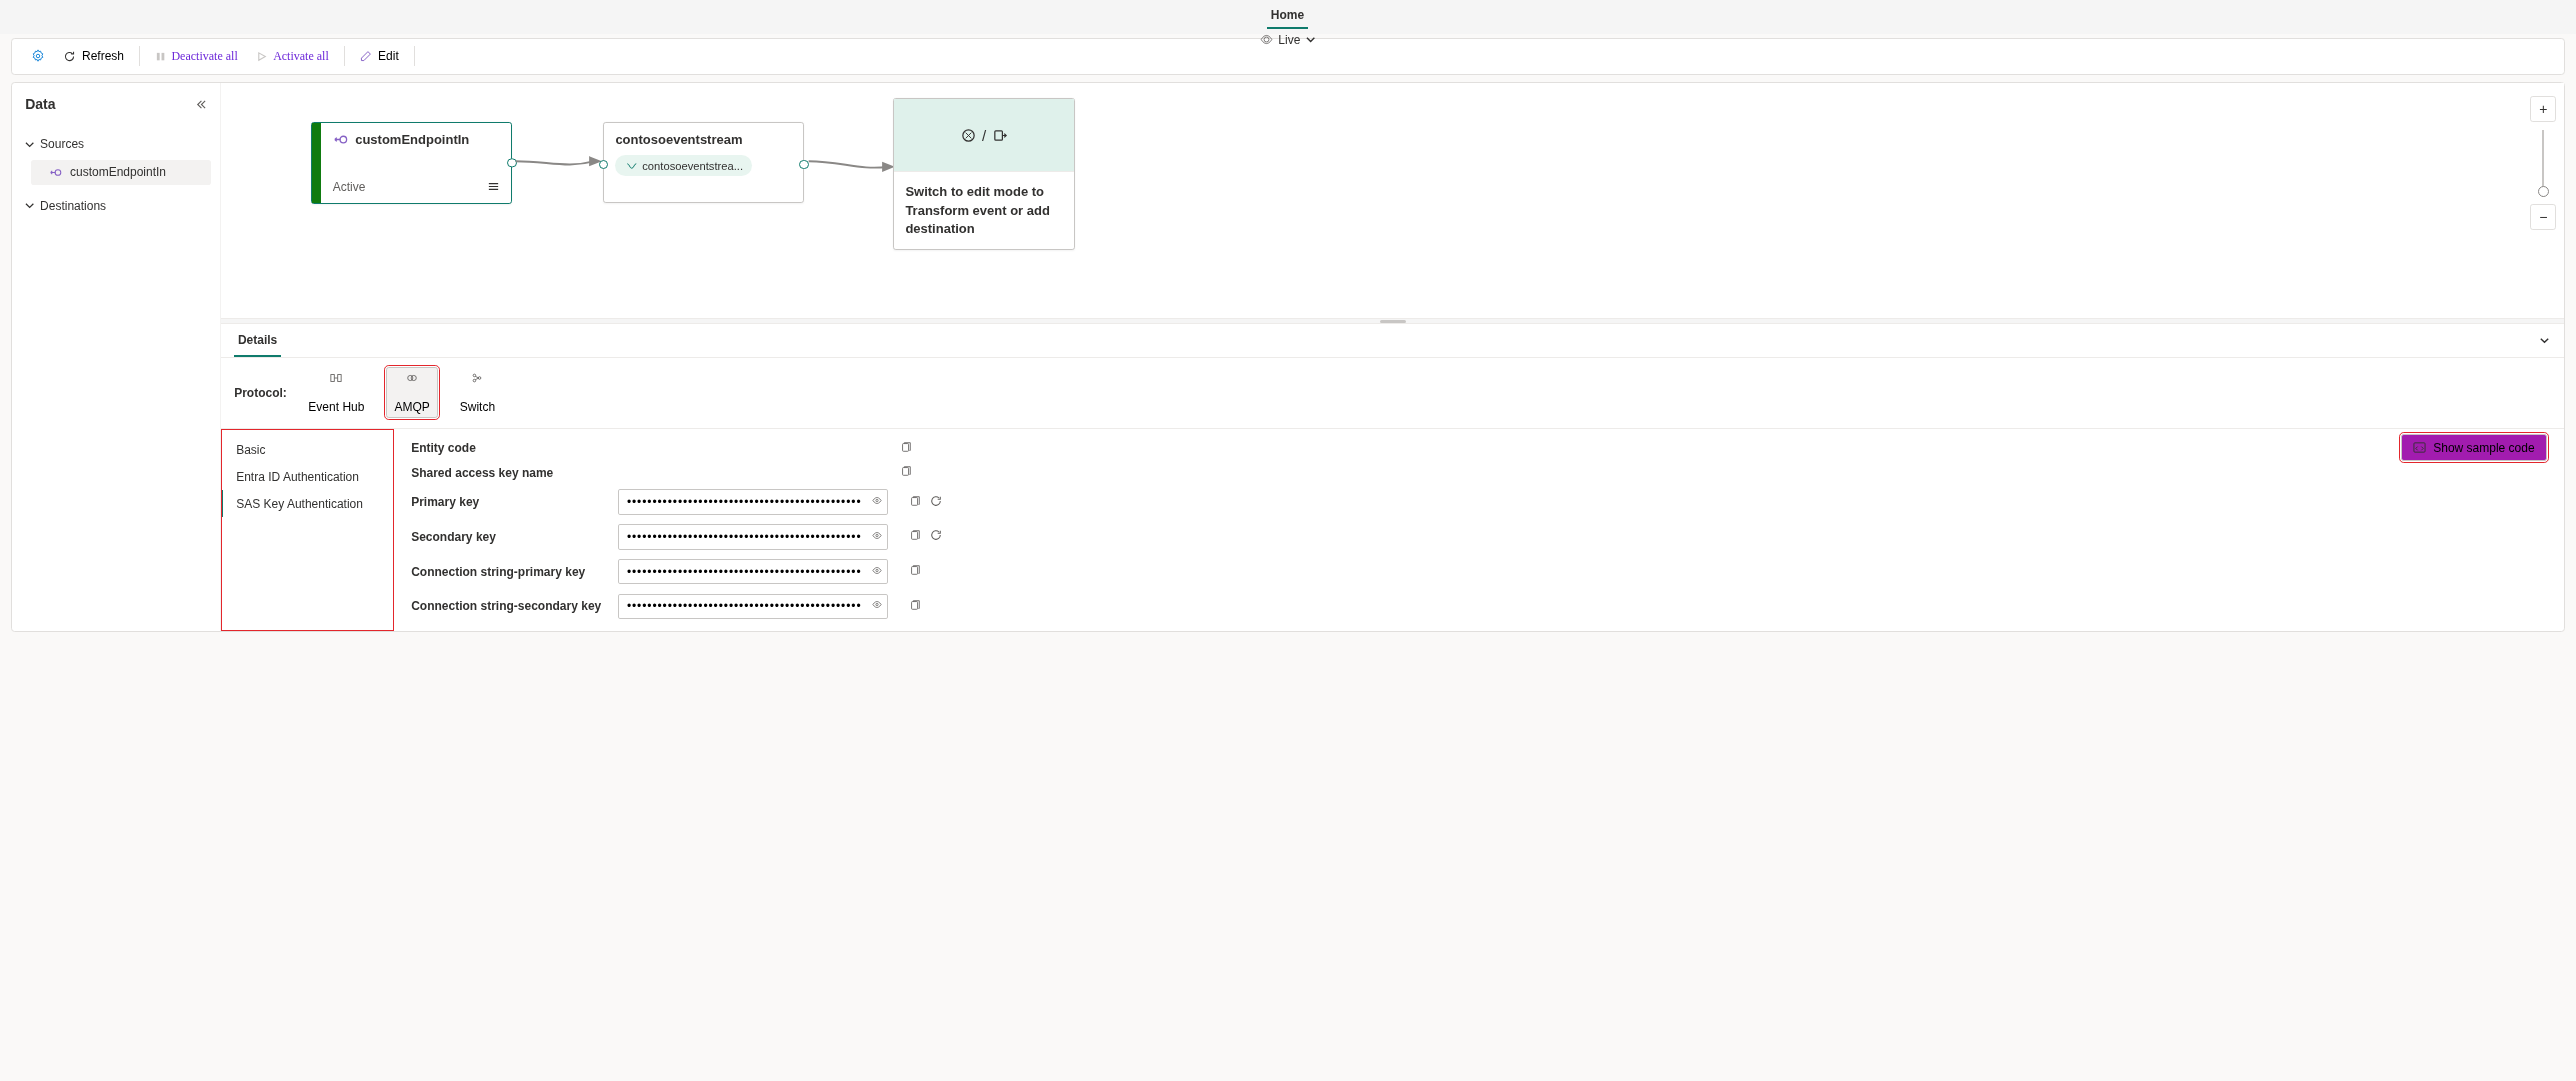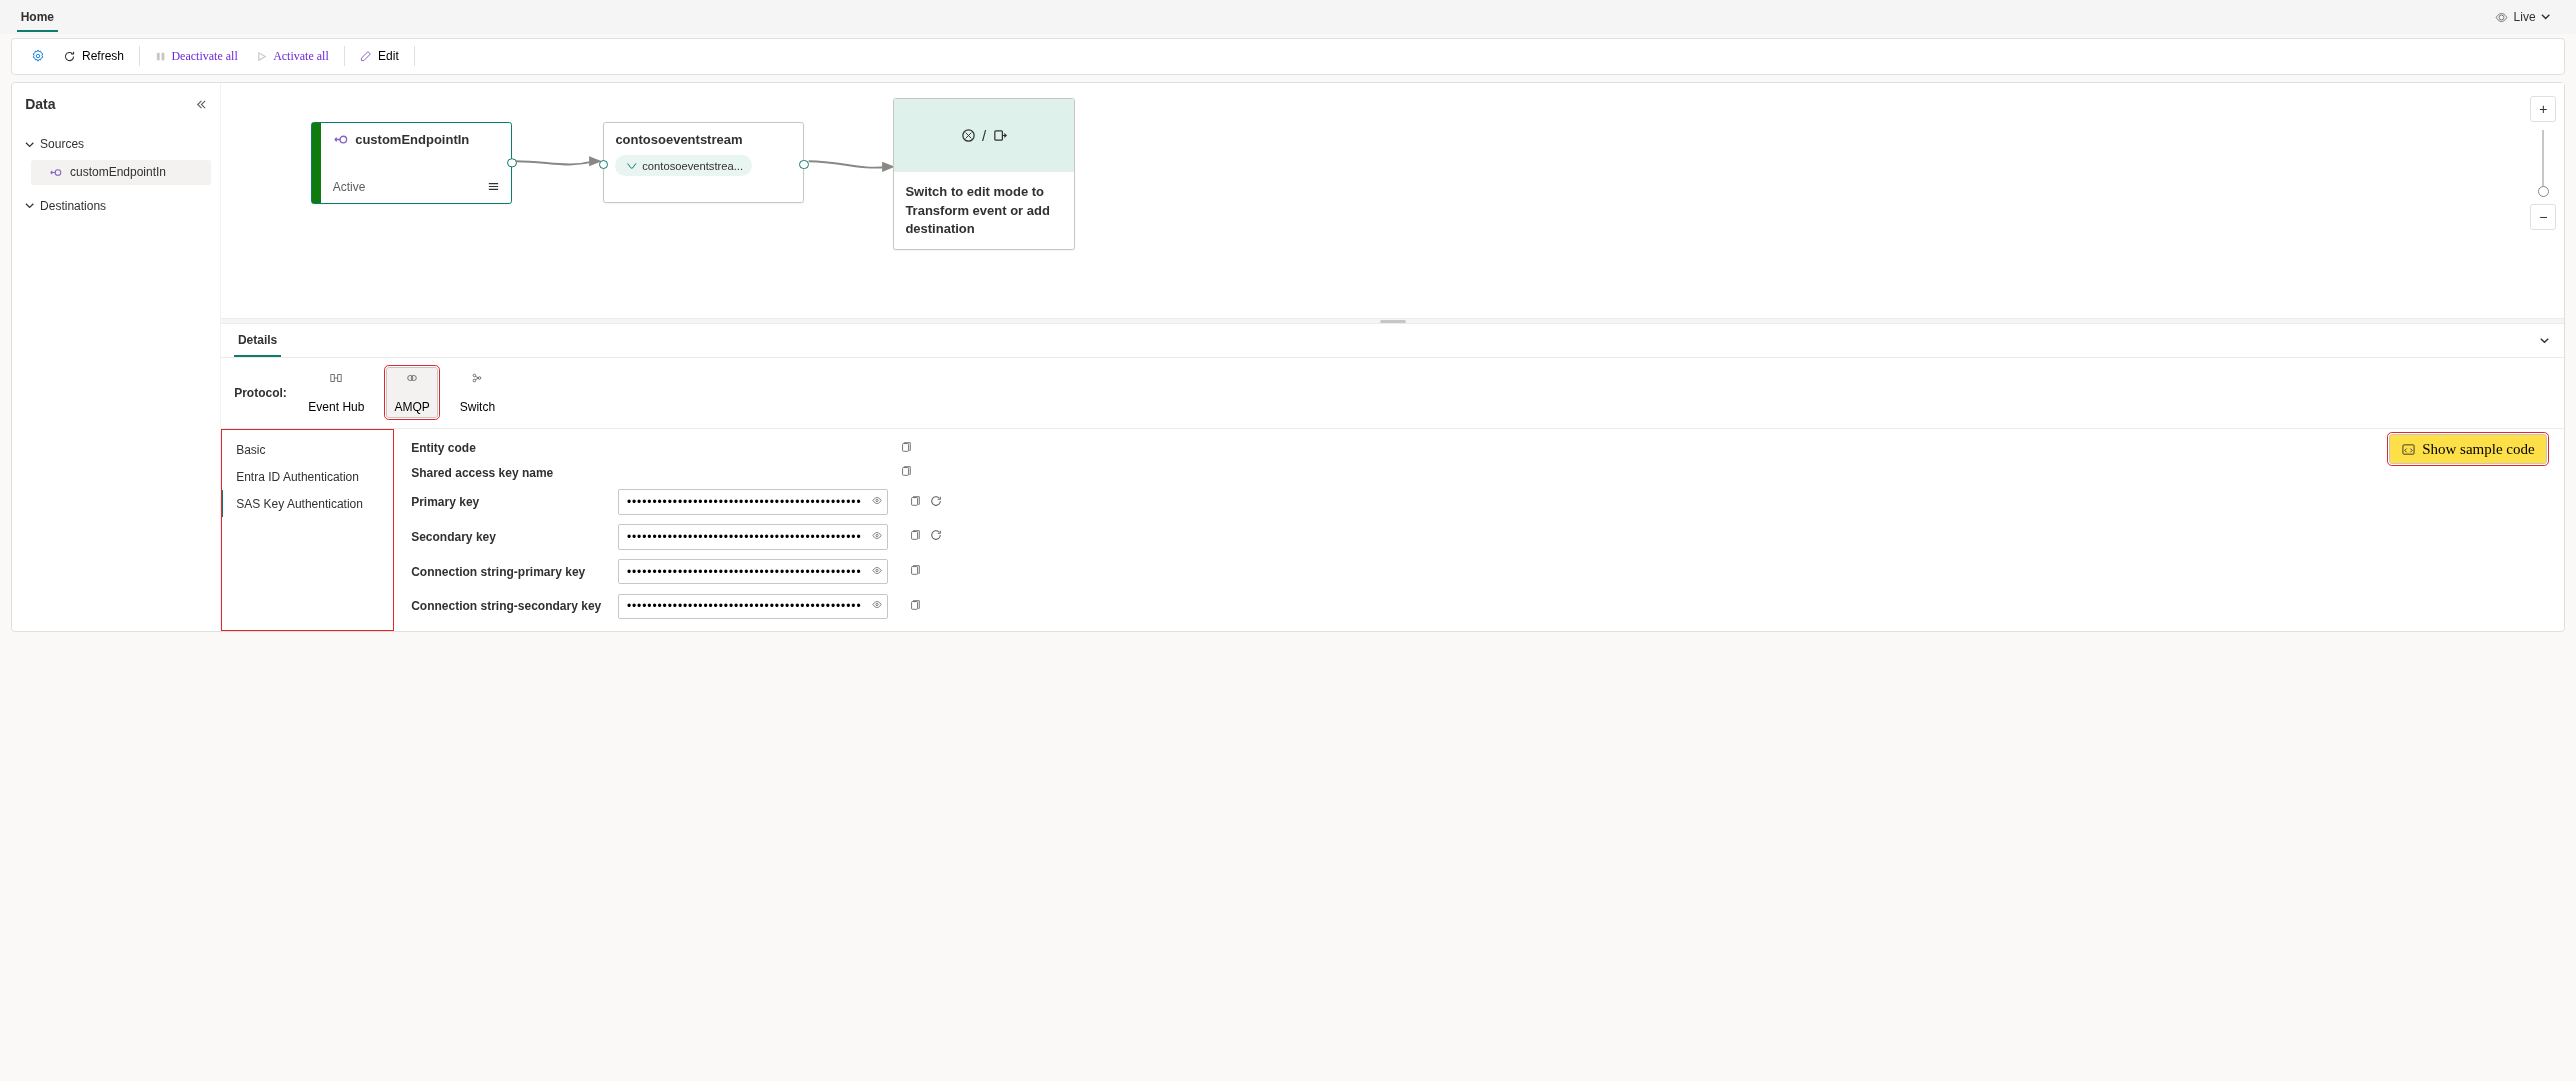--- a/index.html
+++ b/index.html
@@ -1,19 +1,19 @@
 <!DOCTYPE html>
 <html style="font-size:15px"><head>
 <meta charset="utf-8">
 <style>
   * { box-sizing: border-box; margin: 0; padding: 0; }
   body { font-family: "Segoe UI", -apple-system, sans-serif; font-size: 12px; color: #323130; background: #faf9f8; }
   
   
-  .tabbar { display: flex; align-items: center; justify-content: space-between; padding: 0 18px 0 17px; height: 34px; background: #f5f5f5; }
+  .tabbar { display: flex; align-items: center; justify-content: space-between; padding: 0 18px 0 17px; height: 34px; background: #f5f5f5; flex-direction: column; }
   .tabbar .tabs { display: flex; gap: 17px; }
   .tab { font-size: 12px; font-weight: 600; padding: 7.5px 3.7px 5.6px; border-bottom: 2.8px solid transparent; cursor: pointer; }
   .tab.active { border-bottom-color: #0f7b6c; }
   .live-toggle { display: flex; align-items: center; gap: 5.6px; font-size: 12px; cursor: pointer; padding: 3.7px 7.5px; }
   
   
   .toolbar { display: flex; align-items: center; height: 37px; background: #fff; border: 0.9px solid #e1dfdd; border-radius: 3.7px; margin: 3.7px 11.2px 0 11.2px; padding: 0 9.3px; }
   .toolbar-btn { display: flex; align-items: center; gap: 5.6px; padding: 5.6px 9.3px; cursor: pointer; font-size: 12px; border: none; background: none; }
   .toolbar-btn.disabled { color: #6d28d9; font-family: Liberation Serif, serif; }
   .toolbar-sep { width: 0.9px; height: 20.5px; background: #e1dfdd; margin: 0 5.6px; }
@@ -77,21 +77,21 @@
   .kv-area { flex: 1; padding: 7.5px 17px; position: relative; }
   .kv-row { display: flex; align-items: center; padding: 4.7px 0; gap: 11.2px; }
   .kv-label { width: 196px; font-size: 12px; font-weight: 600; }
   .kv-value-plain { flex: 0 0 261px; }
   .kv-input { width: 270px; padding: 4.7px 26px 4.7px 7.5px; border: 0.9px solid #c8c6c4; border-radius: 1.9px; font-family: inherit; font-size: 12px; letter-spacing: 0.9px; background: #fff; }
   .kv-input-wrap { position: relative; display: inline-block; }
   .kv-eye { position: absolute; right: 5.6px; top: 50%; transform: translateY(-50%); color: #605e5c; cursor: pointer; }
   .kv-actions { display: flex; gap: 9.3px; margin-left: 9.3px; color: #605e5c; }
   .kv-action { cursor: pointer; }
   
-  .sample-code-btn { position: absolute; right: 17px; top: 5.6px; display: flex; align-items: center; gap: 7.5px; padding: 5.6px 11.2px; border: 0.9px solid #c8c6c4; border-radius: 2.8px; background: #fde047; cursor: pointer; font-size: 15px; font-family: Liberation Serif, serif; }
+  .sample-code-btn { position: absolute; right: 17px; top: 5.6px; display: flex; align-items: center; gap: 7.5px; padding: 5.6px 11.2px; border: 0.9px solid #c8c6c4; border-radius: 2.8px; background: #a21caf; cursor: pointer; font-size: 12px; }
   
   svg.arrow { position: absolute; pointer-events: none; }
   .arrow path { stroke: #8a8886; stroke-width: 2; fill: none; }
   .arrow .head { fill: #8a8886; }
   
   .icon { display: inline-flex; }
 </style>
 </head>
 <body>
 

